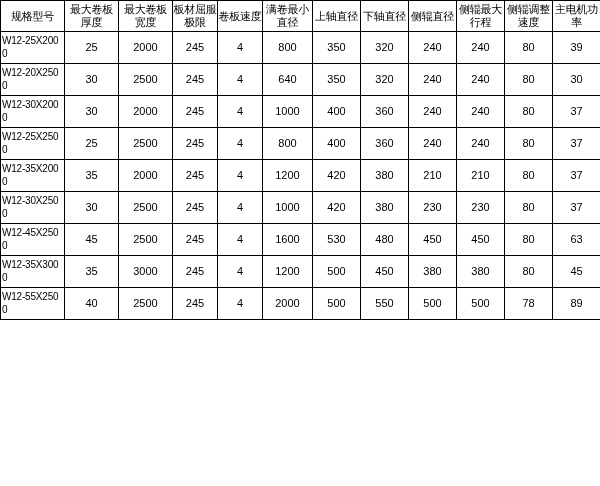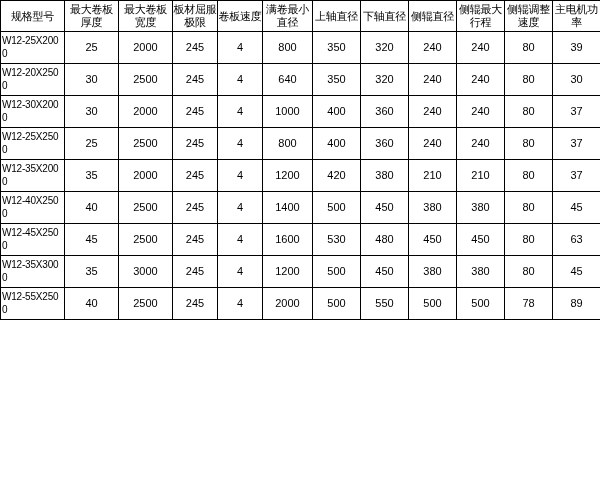--- a/index.html
+++ b/index.html
@@ -159,32 +159,32 @@
         <td>4</td>
         <td>1200</td>
         <td>420</td>
         <td>380</td>
         <td>210</td>
         <td>210</td>
         <td>80</td>
         <td>37</td>
       </tr>
       <tr>
-        <td class="model">W12-40X2500</td>
-        <td>40</td>
-        <td>2500</td>
-        <td>245</td>
-        <td>4</td>
-        <td>1400</td>
-        <td>500</td>
-        <td>450</td>
-        <td>380</td>
-        <td>380</td>
-        <td>80</td>
-        <td>45</td>
+        <td class="model">W12-30X2500</td>
+        <td>30</td>
+        <td>2500</td>
+        <td>245</td>
+        <td>4</td>
+        <td>1000</td>
+        <td>420</td>
+        <td>380</td>
+        <td>230</td>
+        <td>230</td>
+        <td>80</td>
+        <td>37</td>
       </tr>
       <tr>
         <td class="model">W12-45X2500</td>
         <td>45</td>
         <td>2500</td>
         <td>245</td>
         <td>4</td>
         <td>1600</td>
         <td>530</td>
         <td>480</td>

